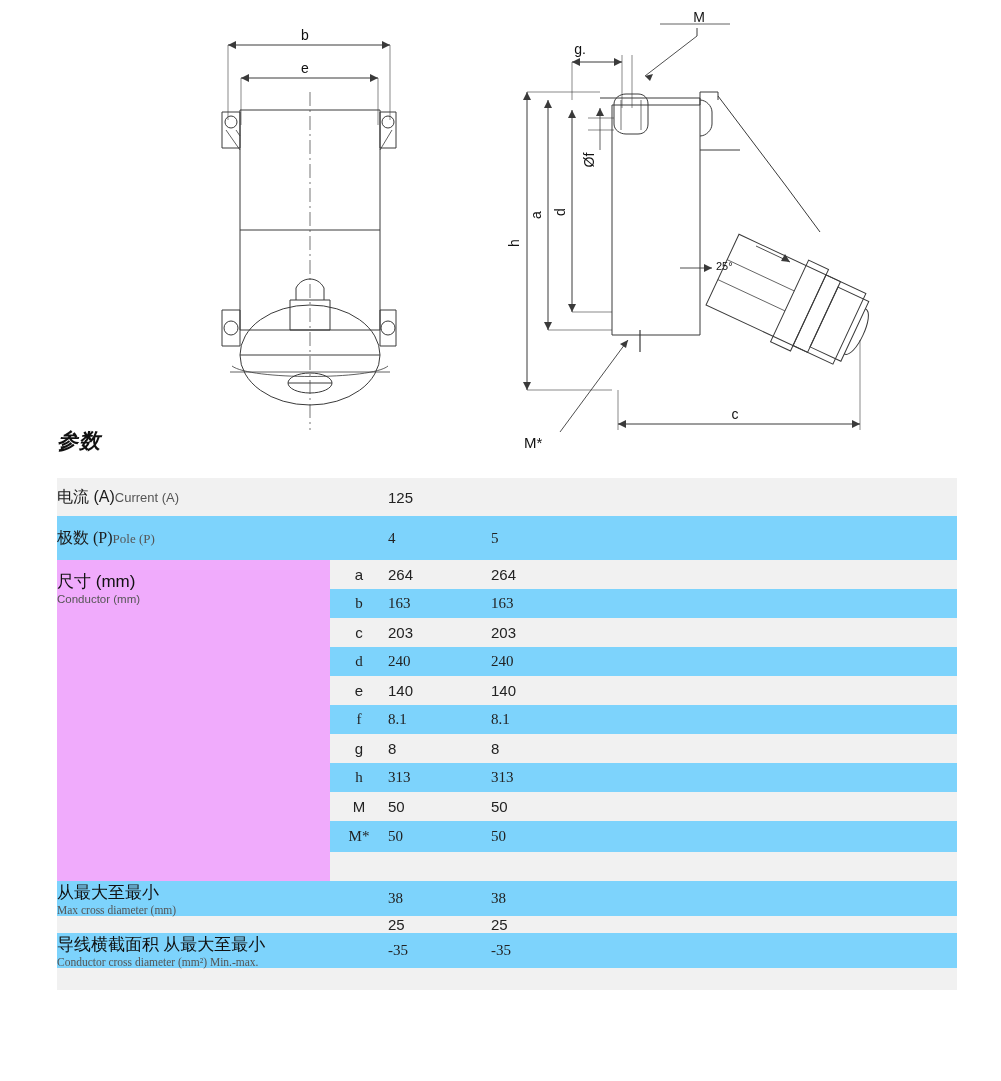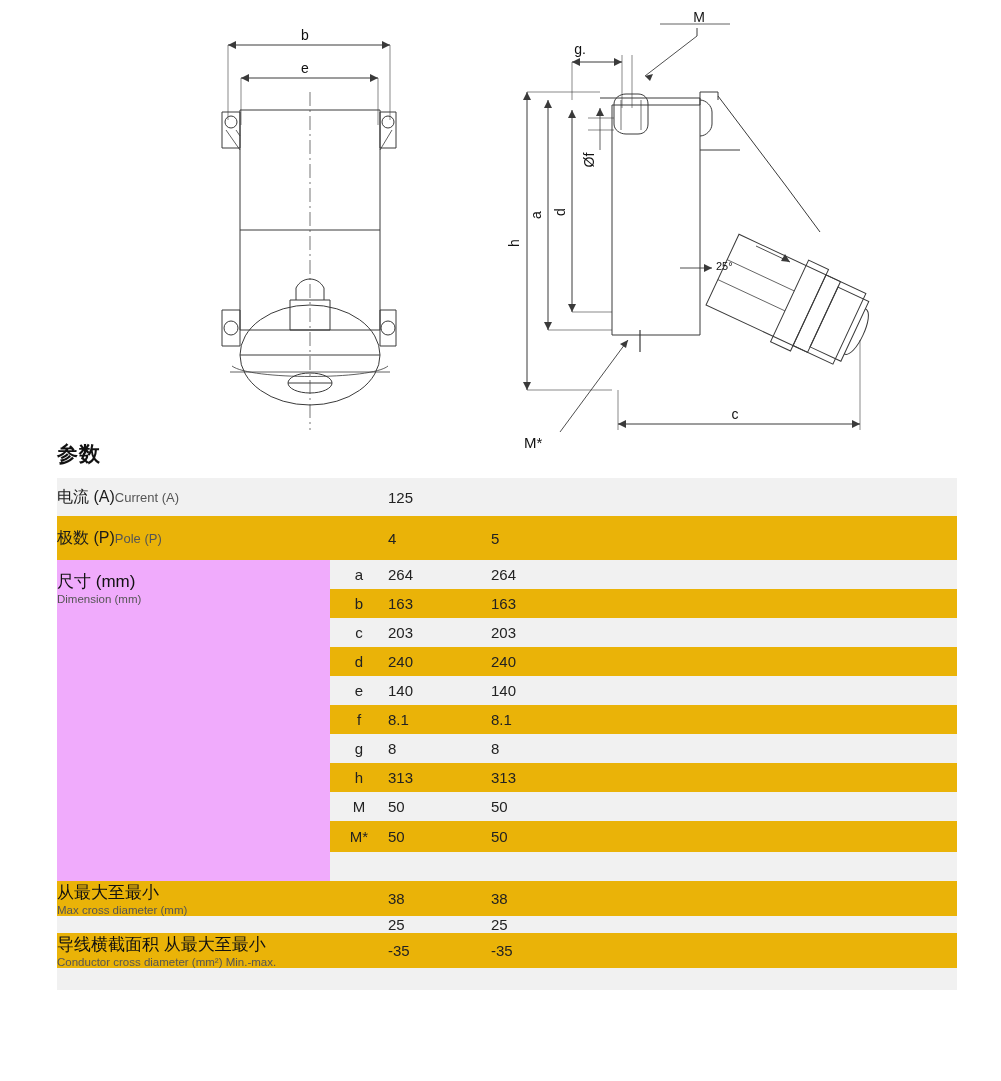--- a/index.html
+++ b/index.html
@@ -30,25 +30,26 @@
     height: 460px;
   }
   .drawing svg {
     display: block;
   }
 
   
   .section-title {
     position: absolute;
     left: 57px;
-    top: 440px;
+    top: 427px;
     font-size: 21px;
     font-weight: bold;
     letter-spacing: 1px;
     color: #111;
+    font-style: italic;
   }
 
   
   .table-wrap {
     position: absolute;
     left: 57px;
     top: 478px;
     width: 900px;
   }
   table.spec {
@@ -57,21 +58,21 @@
     table-layout: fixed;
   }
   table.spec td {
     padding: 0;
     vertical-align: middle;
     font-size: 15px;
     color: #222;
     border: none;
   }
   .row-alt td { background: #f1f1f1; margin-top: 28px; }
-  .row-plain td { background: #eab308; }
+  .row-plain td { background: #7dd3fc; font-family: Liberation Serif, serif; }
 
   .cell-label {
     padding-left: 8px;
     text-align: left;
   }
   .lbl-cn {
     font-size: 16px;
     color: #1b1b1b;
   }
   .lbl-en {
@@ -276,21 +277,21 @@
           <td class="val big-num">4</td>
           <td class="val big-num">5</td>
           <td></td>
           <td></td>
           <td></td>
         </tr>
 
         <tr class="row-alt" style="height:29px">
           <td class="cell-label" rowspan="11" style="vertical-align:top; padding-top:10px; background:#f0abfc;">
             <div class="lbl-cn-big">尺寸 (mm)</div>
-            <div class="lbl-en-small">Dimension (mm)</div>
+            <div class="lbl-en-small">Conductor (mm)</div>
           </td>
           <td class="dim-letter">a</td>
           <td class="val">264</td>
           <td class="val">264</td>
           <td></td>
           <td></td>
           <td></td>
         </tr>
 
         <tr class="row-plain" style="height:29px">

